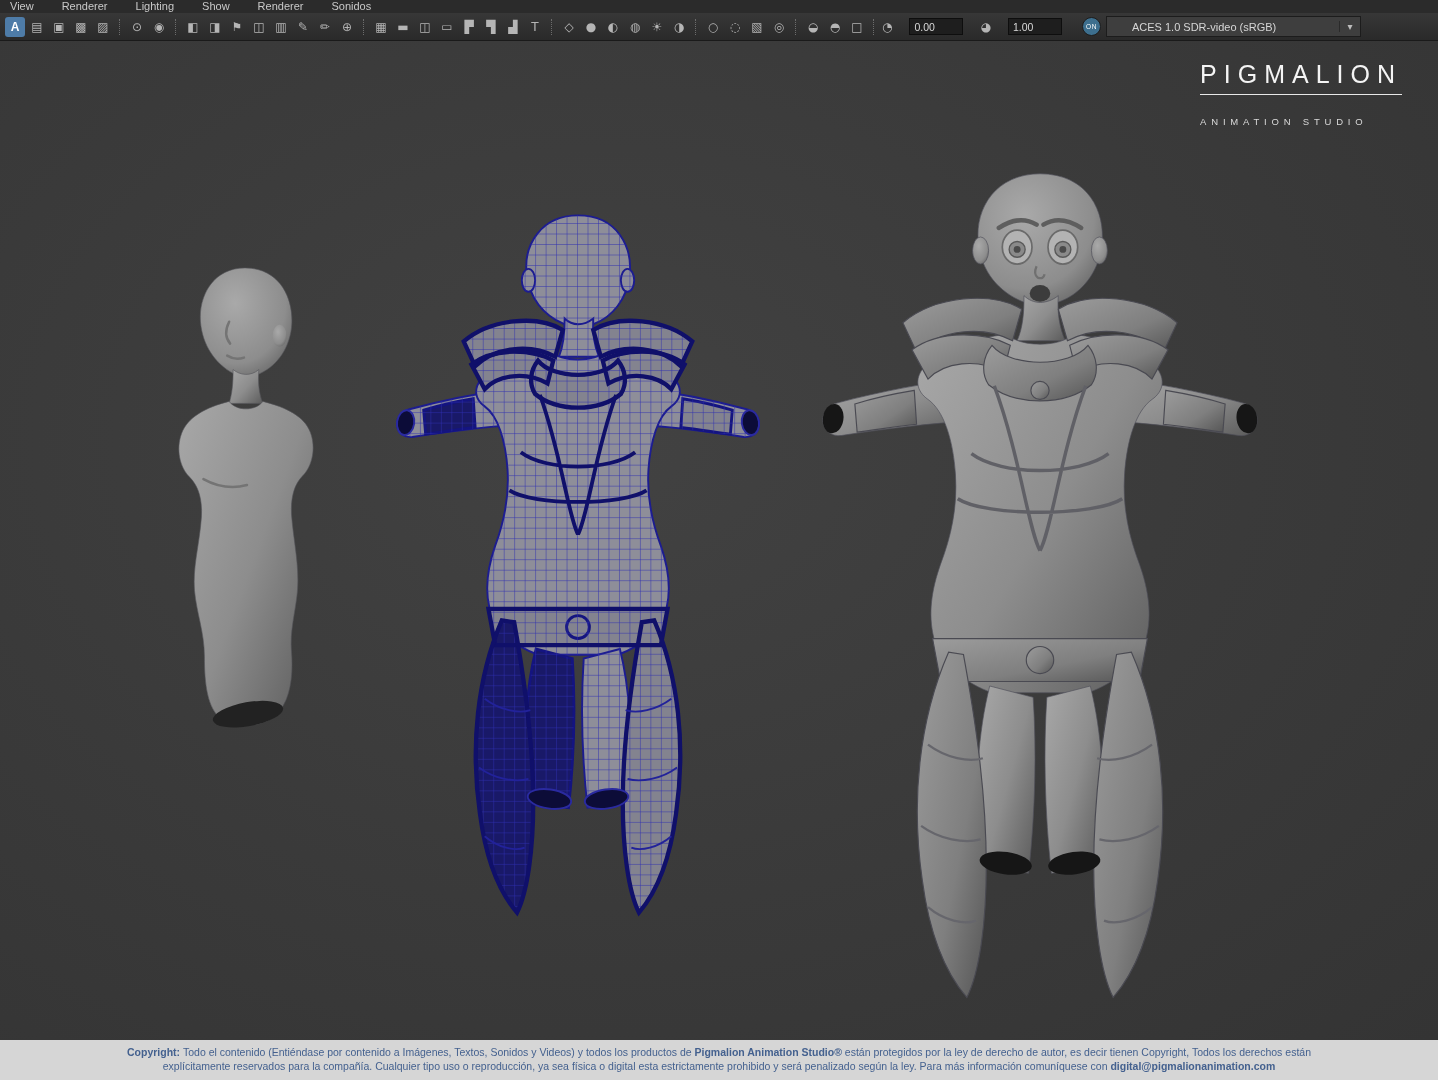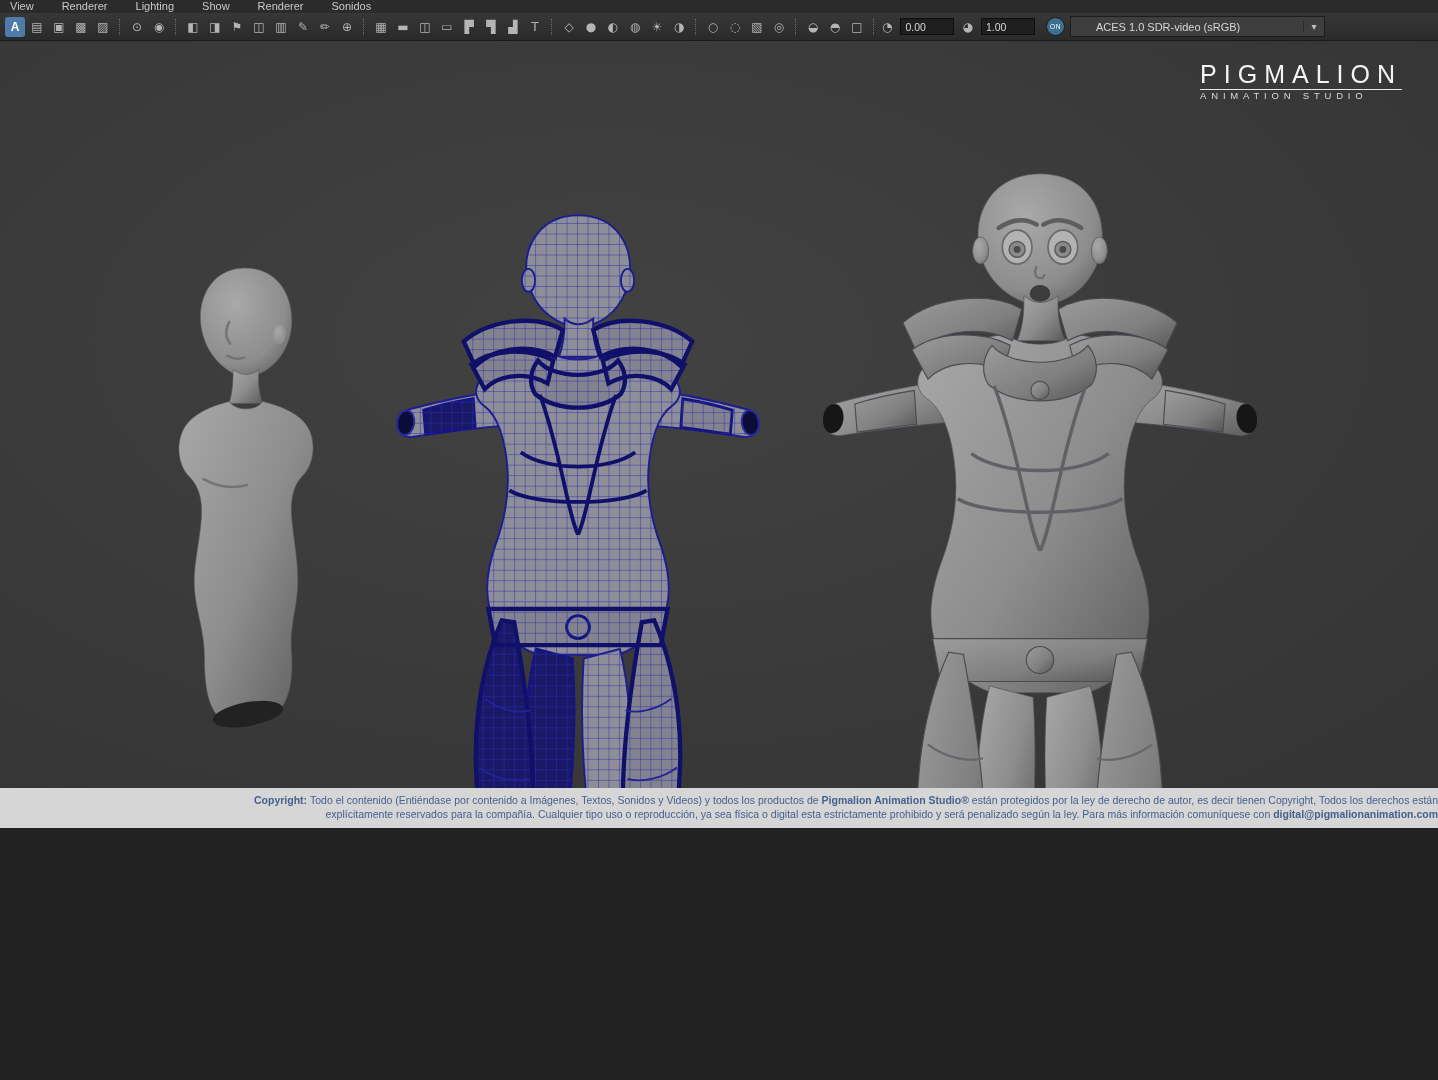--- a/index.html
+++ b/index.html
@@ -1,78 +1,78 @@
 <!DOCTYPE html>
 <html><head>
 <meta charset="utf-8">
 <style>
   html,body{margin:0;padding:0;background:#222;}
-  #app{position:relative;width:1438px;height:828px;overflow:hidden;background:#3c3c3c;
+  #app{position:relative;width:1438px;height:1080px;overflow:hidden;background:#3c3c3c;
        font-family:"Liberation Sans",sans-serif;}
 
   
   #menubar{position:absolute;top:0;left:0;right:0;height:13px;background:#2b2b2b;
            display:flex;gap:28px;padding-left:10px;font-size:11px;line-height:12px;
            color:#c9c9c9;z-index:6;overflow:hidden;}
   .menu-item{cursor:pointer;white-space:nowrap;}
 
   
   #toolbar{position:absolute;top:13px;left:0;right:0;height:27px;
            background:linear-gradient(#373737,#2a2a2a);border-bottom:1px solid #1a1a1a;
            display:flex;align-items:center;padding:0 4px;z-index:6;}
   .tool-icon{width:20px;height:20px;margin:0 1px;background:transparent;border:none;
              color:#b5b5b5;font-size:12px;line-height:20px;text-align:center;padding:0;
              cursor:pointer;font-family:"DejaVu Sans",sans-serif;}
   .tool-icon.accent{background:#4e7ca8;color:#fff;border-radius:3px;font-weight:bold;
              font-family:"Liberation Sans",sans-serif;}
   .tool-sep{width:1px;height:16px;border-left:1px dotted #6c6c6c;margin:0 5px;}
   .tool-glyph{color:#b5b5b5;font-size:12px;margin:0 2px;font-family:"DejaVu Sans",sans-serif;}
   .tool-field{width:44px;height:15px;background:#1e1e1e;border:1px solid #0e0e0e;
-              color:#d8d8d8;font-size:10.5px;padding:0 4px;margin:0 6px;
+              color:#d8d8d8;font-size:10.5px;padding:0 4px;margin:0 15px;
               font-family:"Liberation Sans",sans-serif;}
   #on-badge{width:17px;height:17px;border-radius:50%;background:#3d6f8e;color:#fff;
             font-size:6.5px;display:flex;align-items:center;justify-content:center;
             border:1px solid #1d1d1d;margin:0 5px;letter-spacing:.5px;cursor:pointer;}
   #colorspace{height:19px;min-width:228px;background:#3e3e3e;border:1px solid #1c1c1c;
               color:#d6d6d6;font-size:11px;display:flex;align-items:center;
               padding-left:25px;justify-content:space-between;cursor:pointer;}
   #colorspace .arrow{width:20px;text-align:center;color:#bdbdbd;border-left:1px solid #2a2a2a;
               margin-left:10px;font-size:10px;}
   .flex-spacer{flex:1;}
 
   
   #viewport{position:absolute;top:40px;left:0;right:0;bottom:40px;
             background:radial-gradient(ellipse at 42% 40%, #424242 0%, #3a3a3a 55%, #343434 100%);}
   .model{position:absolute;overflow:visible;}
 
   
   #brand{position:absolute;top:20px;right:36px;text-align:left;user-select:none;}
   #brand-title{color:#f4f4f4;font-size:25px;letter-spacing:7px;font-weight:400;
-               border-bottom:1px solid #e8e8e8;white-space:nowrap;}
-  #brand-sub{color:#d9d9d9;font-size:9.5px;letter-spacing:4.8px;margin-top:0;white-space:nowrap;}
+               border-bottom:1px solid #e8e8e8;padding-bottom:5px;white-space:nowrap;}
+  #brand-sub{color:#d9d9d9;font-size:9.5px;letter-spacing:4.8px;margin-top:21px;white-space:nowrap;}
 
   
   .wf-skin{fill:#8e8e99;stroke:#1c1c90;stroke-width:2;}
   .wf-armor{fill:#83838f;stroke:#141480;stroke-width:3;}
   .wf-dark{fill:#191968;stroke:#141480;stroke-width:3;}
   .wf-outline{fill:none;stroke:#10106a;stroke-width:4.5;}
   .wf-straps{fill:none;stroke:#10106a;stroke-width:4;}
   .wf-lines{fill:none;stroke:#22229a;stroke-width:2;}
   .cut-navy{fill:#0c0c38;stroke:#2a2aa0;stroke-width:2;}
   .sc-skin{fill:url(#gBody);stroke:#50505a;stroke-width:0.6;}
   .sc-head{fill:url(#gHead);stroke:#50505a;stroke-width:0.6;}
   .sc-armor{fill:url(#gArmor);stroke:#4a4a52;stroke-width:1;}
   .sc-straps{fill:none;stroke:#606066;stroke-width:3;}
   .sc-lines{fill:none;stroke:#66666c;stroke-width:2;}
   .cut-dark{fill:#161616;}
   .shade-line{fill:none;stroke:#747474;stroke-width:2.5;stroke-linecap:round;}
 
   
   #footer{position:absolute;left:0;right:0;bottom:0;height:40px;background:#d6d6d6;
-          color:#44618f;font-size:10.5px;line-height:14px;text-align:right;
+          color:#44618f;font-size:10.5px;line-height:14px;text-align:center;
           padding-top:5px;box-sizing:border-box;}
   #footer .b{font-weight:bold;}
 </style>
 </head>
 <body>
 
 <div id="app">
 
   <div id="menubar">
     <span class="menu-item">View</span>

